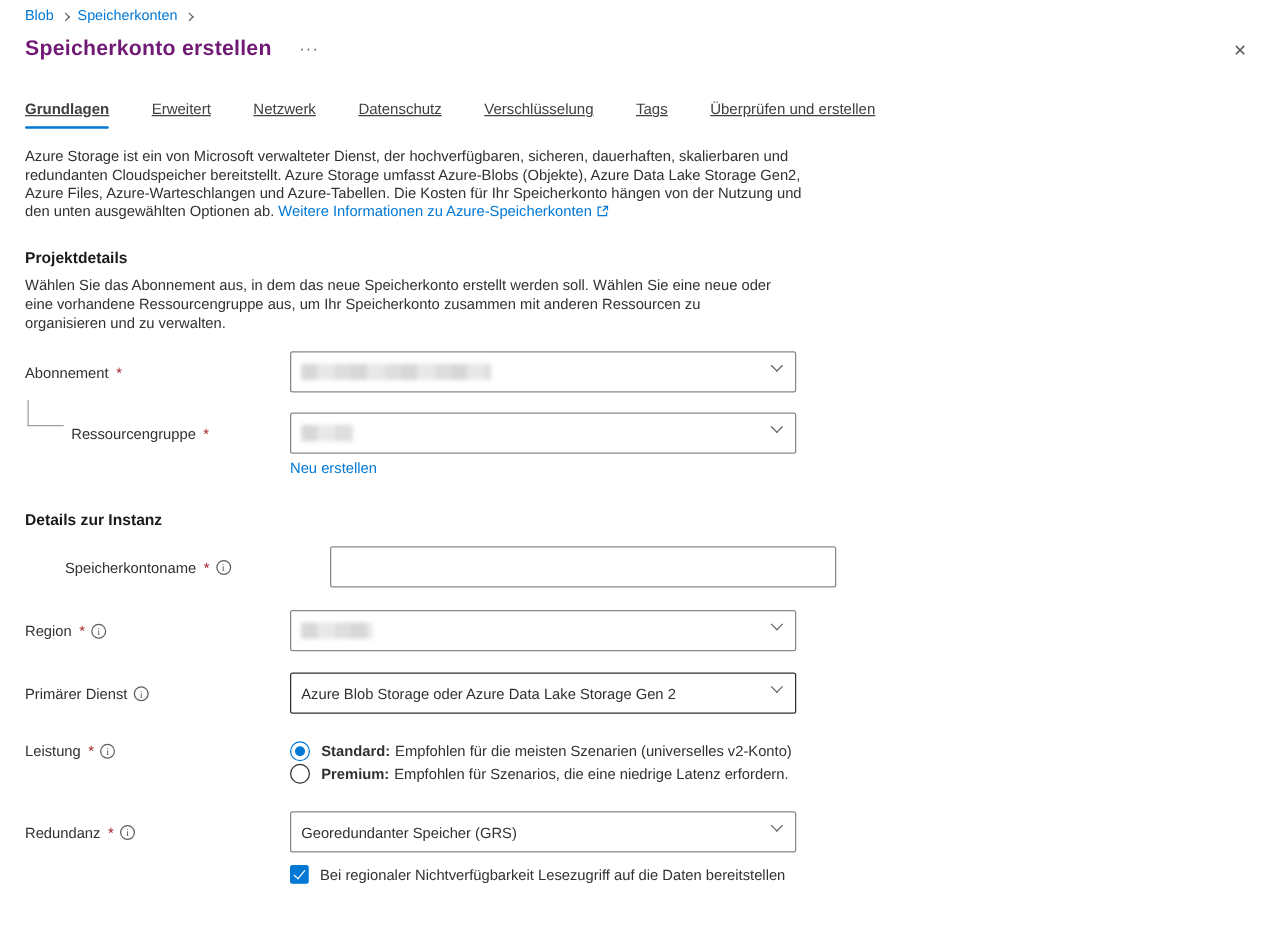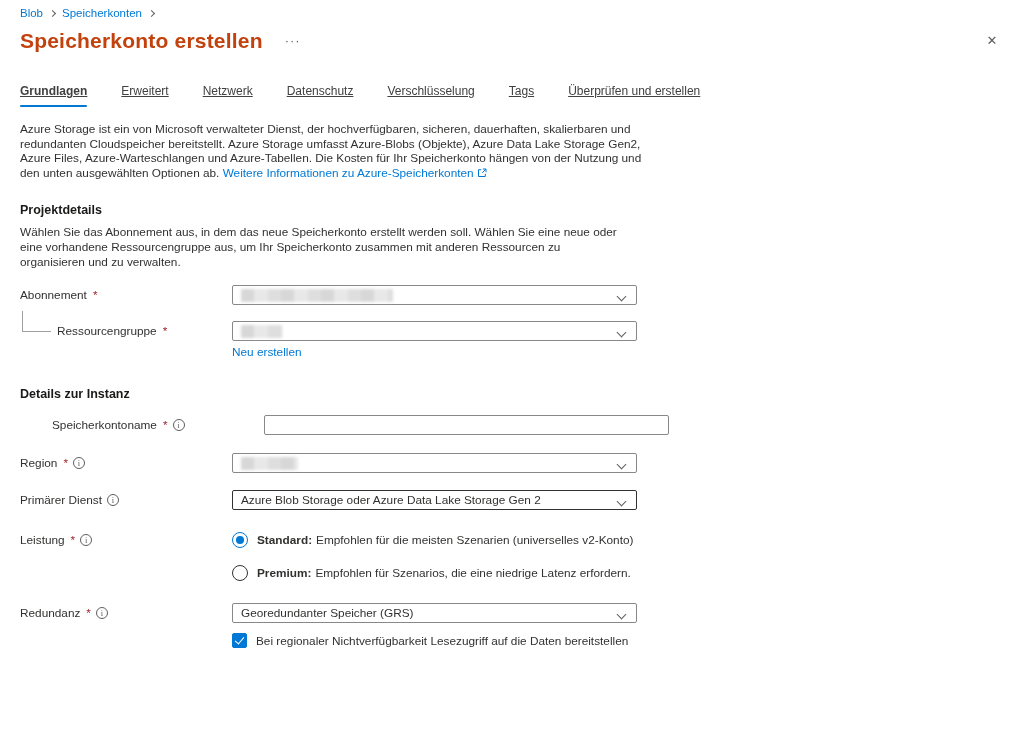--- a/index.html
+++ b/index.html
@@ -13,21 +13,21 @@
   
   .breadcrumb { display:flex; align-items:center; gap:7px; font-size:11.5px; height:15px; }
   .breadcrumb a { color:#0078d4; text-decoration:none; cursor:pointer; }
   .crumb-chevron {
     width:5px; height:5px; border-right:1.2px solid #605e5c; border-bottom:1.2px solid #605e5c;
     transform:rotate(-45deg); display:inline-block; margin-top:1px;
   }
 
   
   .header-row { display:flex; align-items:center; margin-top:9px; }
-  .page-title { font-size:21px; font-weight:bold; color:#c2410c; letter-spacing:.2px; }
+  .page-title { font-size:17px; font-weight:bold; color:#701a75; letter-spacing:.2px; }
   .more-btn { color:#605e5c; font-size:13px; margin-left:22px; letter-spacing:1px; cursor:pointer; line-height:10px; }
   .close-btn {
     position:absolute; top:30px; right:22px; color:#605e5c; font-size:13px;
     width:20px; height:20px; display:flex; align-items:center; justify-content:center; cursor:pointer;
   }
 
   
   .tabs { display:flex; gap:34px; margin-top:31px; font-size:12px; }
   .tab { padding-bottom:9px; color:#404040; cursor:pointer; position:relative; white-space:nowrap;text-decoration:underline; }
   .tab.active { font-weight:bold; }
@@ -50,21 +50,21 @@
   .field-label { width:212px; flex:0 0 212px; font-size:11.8px; color:#323130; display:flex; align-items:center; gap:5px; }
   .req { color:#a4262c; margin-left:1px; }
   .info-icon {
     width:12px; height:12px; border:1px solid #605e5c; border-radius:50%;
     font-size:8.5px; color:#605e5c; display:inline-flex; align-items:center; justify-content:center;
     flex:0 0 12px; cursor:pointer; font-family:"Liberation Serif", serif;
   }
   .control-col { width:405px; }
 
   .select-box, .input-box {
-    width:405px; height:20px; border:1px solid #8a8886; border-radius:2px; background:#fff;
+    width:405px; height:33px; border:1px solid #8a8886; border-radius:2px; background:#fff;
     display:flex; align-items:center; padding:0 26px 0 8px; position:relative; font-size:11.8px;
     color:#323130; cursor:pointer;
   }
   .input-box { cursor:text; padding-right:8px; }
   .select-box.dark { border:1.5px solid #323130; }
   .dd-chevron {
     position:absolute; right:11px; top:7px; width:7px; height:7px;
     border-right:1.3px solid #605e5c; border-bottom:1.3px solid #605e5c; transform:rotate(45deg);
   }
   .redacted {
@@ -75,21 +75,21 @@
   .under-link { margin-left:212px; margin-top:4px; font-size:11.8px; }
 
   
   .connector {
     position:absolute; left:2px; top:-10px; width:29px; height:21px;
     border-left:1px solid #a19f9d; border-bottom:1px solid #a19f9d;
   }
   .indent-label { padding-left:37px; }
 
   
-  .radio-group { display:flex; flex-direction:column; gap:17px; padding-top:2px; }
+  .radio-group { display:flex; flex-direction:column; gap:2px; padding-top:2px; }
   .radio-row { display:flex; align-items:center; gap:9px; cursor:pointer; }
   .radio-outer {
     width:16px; height:16px; border-radius:50%; border:1px solid #323130; background:#fff;
     flex:0 0 16px; display:flex; align-items:center; justify-content:center;
   }
   .radio-row.selected .radio-outer { border:1.5px solid #0078d4; }
   .radio-row.selected .radio-outer::after {
     content:""; width:8px; height:8px; border-radius:50%; background:#0078d4; display:block;
   }
   .radio-text { font-size:11.8px; }

